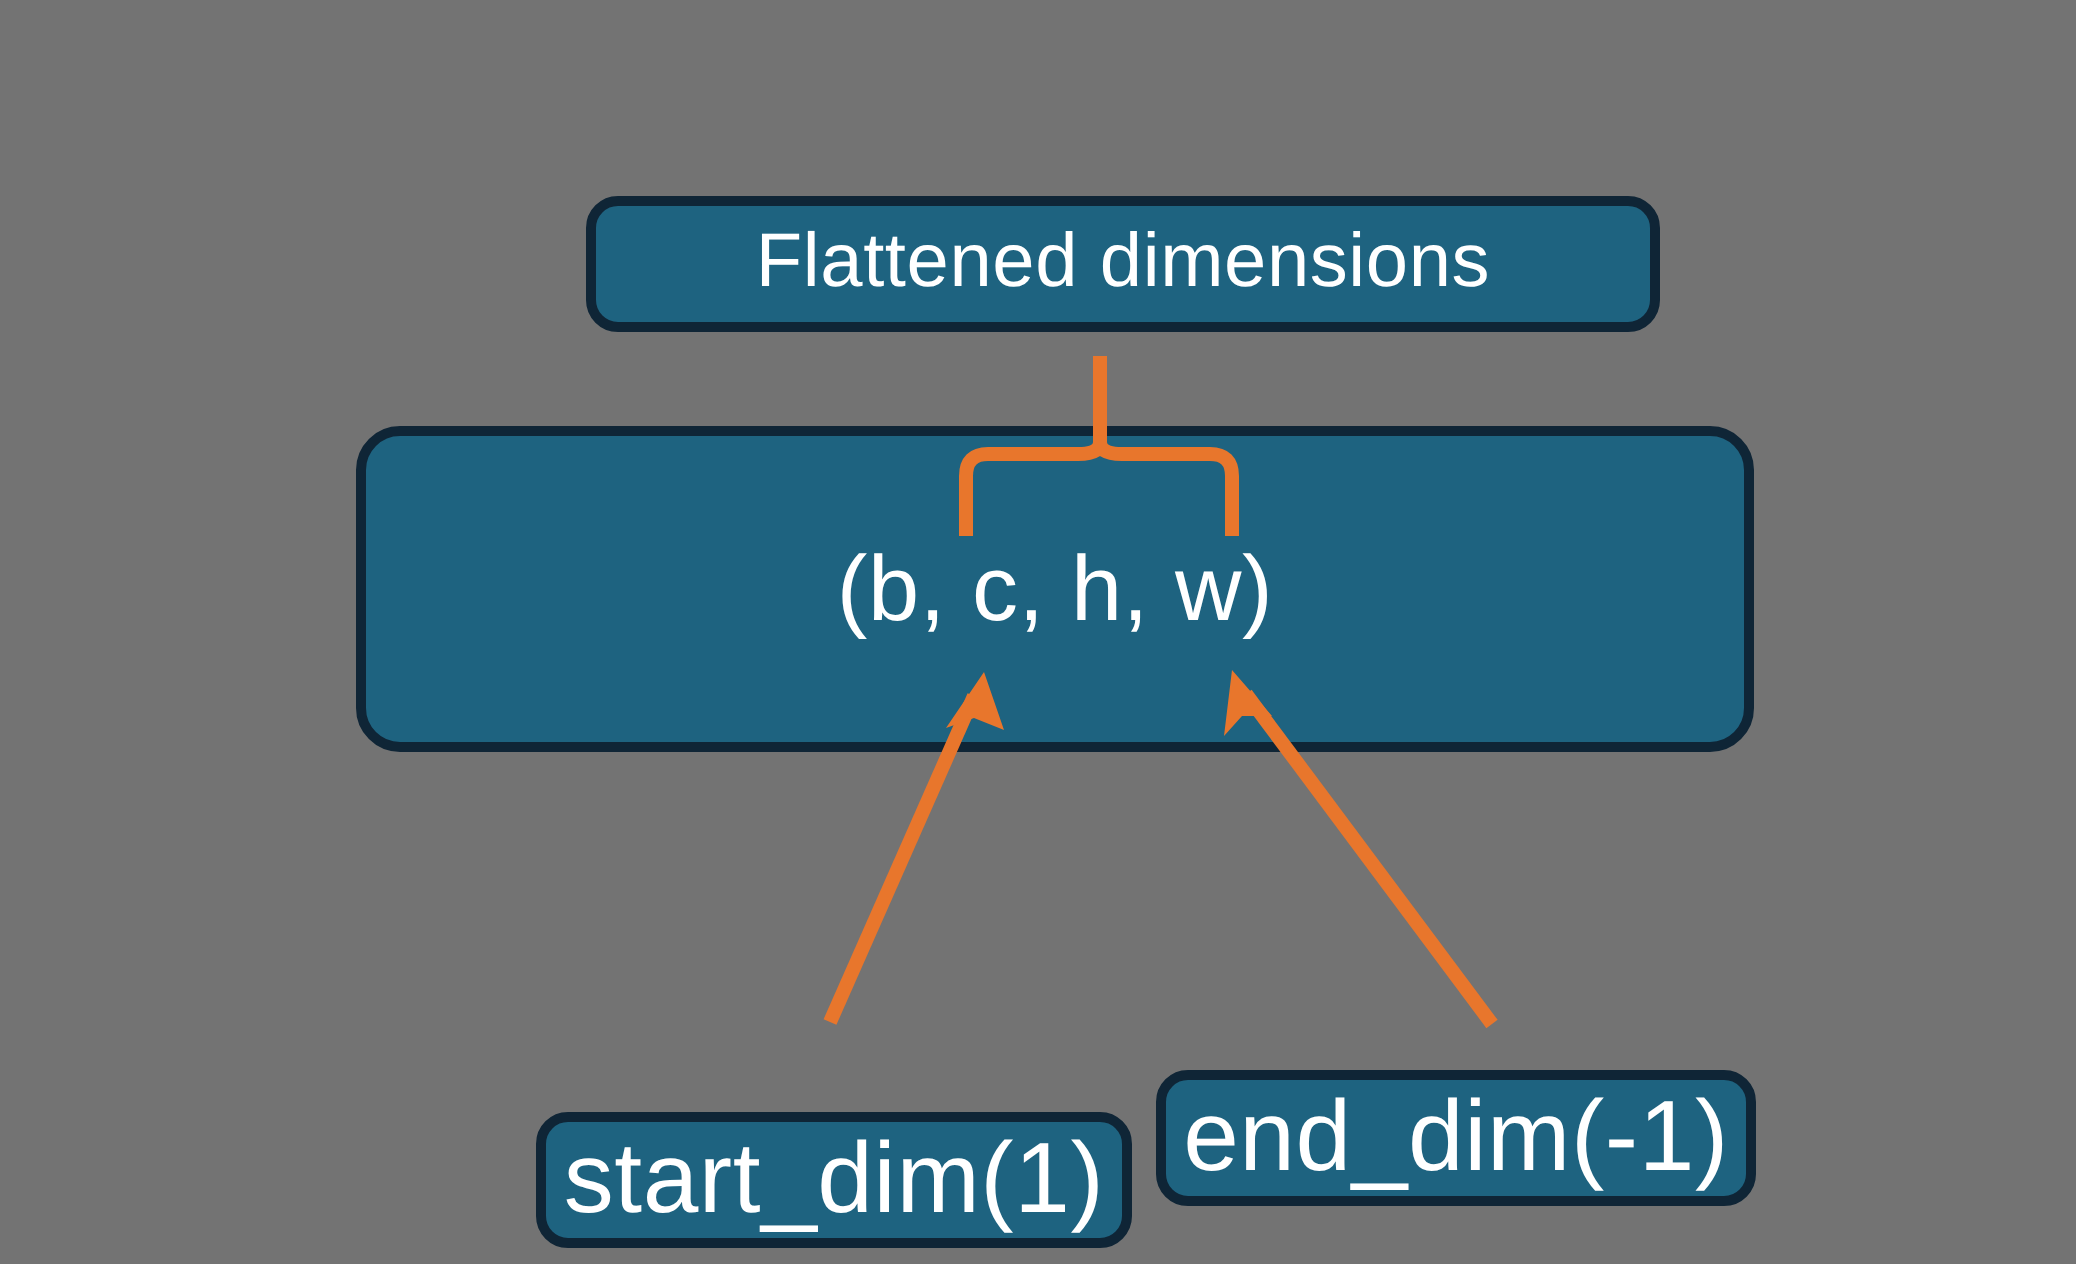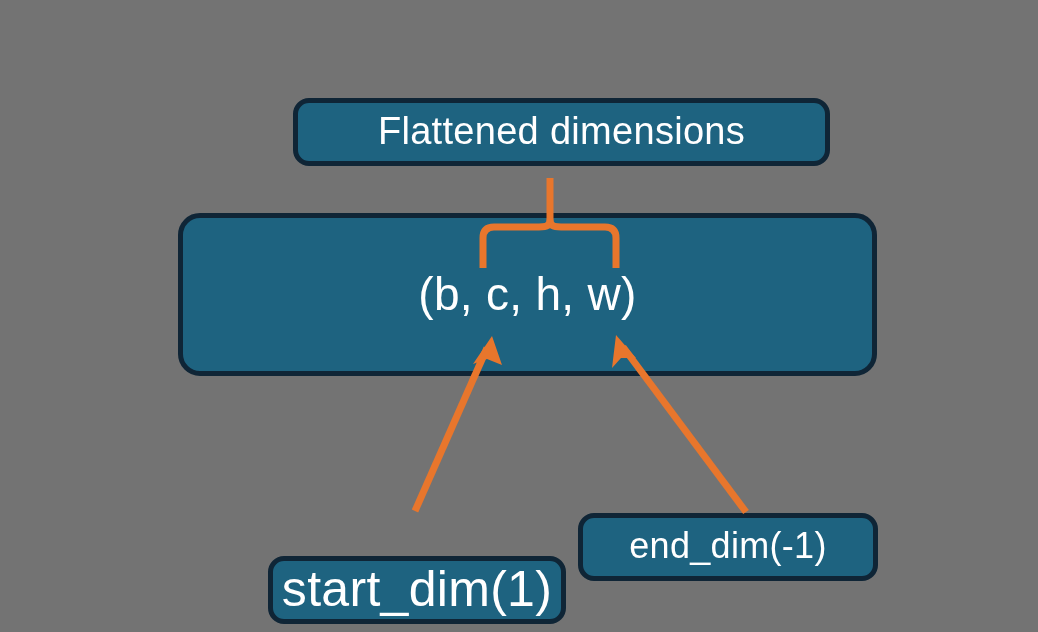--- a/index.html
+++ b/index.html
@@ -51,24 +51,24 @@
     left: 268px;
     top: 513px;
     width: 298px;
     height: 68px;
     font-size: 50px;
     border-radius: 16px;
     margin-top: 43px;
   }
   #node-end-dim {
     left: 578px;
-    top: 513px;
+    top: 535px;
     width: 300px;
     height: 68px;
-    font-size: 36px;
+    font-size: 50px;
     border-radius: 16px;
   }
   .node-label {
     line-height: 1;
     transform: translateY(-1px);
   }
   #overlay {
     position: absolute;
     left: 0;
     top: 0;

